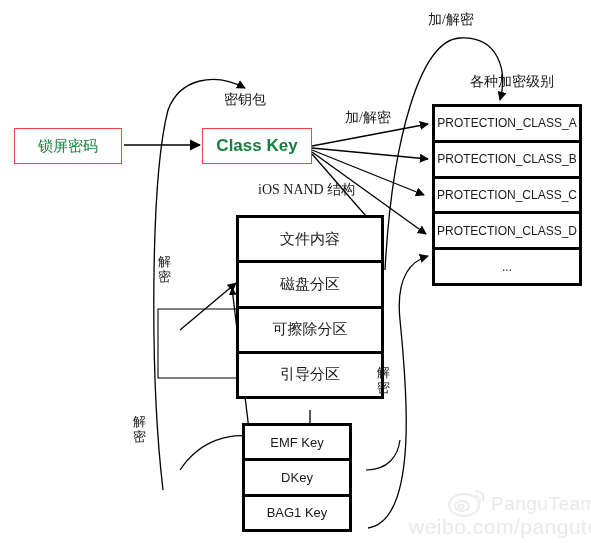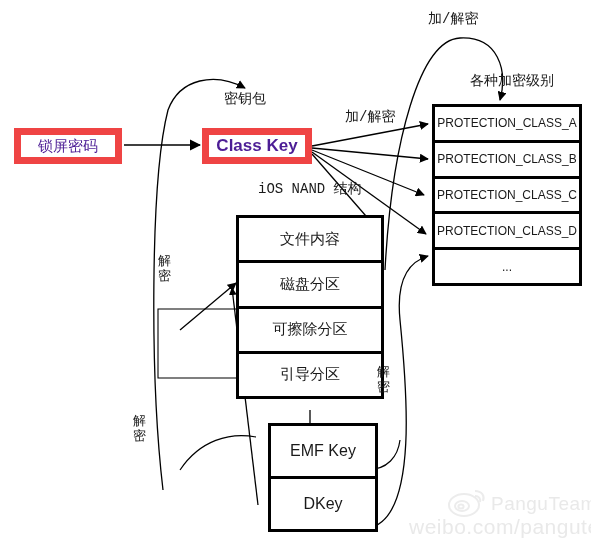--- a/index.html
+++ b/index.html
@@ -21,26 +21,26 @@
     position: absolute;
     left: 0;
     top: 0;
     width: 591px;
     height: 543px;
     pointer-events: none;
   }
   .box {
     position: absolute;
     box-sizing: border-box;
-    border: 7px solid #ef4444;
+    border: 1px solid #ef4444;
     background: #ffffff;
     display: flex;
     align-items: center;
     justify-content: center;
-    color: #4c1d95;
+    color: #15803d;
   }
   .stack {
     position: absolute;
     box-sizing: border-box;
     border: 3px solid #000000;
     background: #ffffff;
     display: flex;
     flex-direction: column;
   }
   .stack .row {
@@ -60,21 +60,21 @@
     position: absolute;
     color: #1a1a1a;
     white-space: nowrap;
     line-height: 1.1;
   }
   .label.vert {
     white-space: normal;
     width: 1em;
     line-height: 1.15;
   }
-  .cjk { font-family: Liberation Mono, monospace; }
+  .cjk { font-family: Liberation Serif, serif; }
   .watermark {
     position: absolute;
     color: #e9e9e9;
     user-select: none;
     letter-spacing: 0.5px;
   }
   .wm-logo {
     position: absolute;
     color: #eeeeee;
   }
@@ -155,26 +155,29 @@
       <span>PROTECTION_CLASS_C</span>
     </div>
     <div class="row">
       <span>PROTECTION_CLASS_D</span>
     </div>
     <div class="row">
       <span>...</span>
     </div>
   </div>
 
-  <div class="stack" style="left:268px; top:423px; width:110px; height:109px; font-size:16px;">
+  <div class="stack" style="left:242px; top:423px; width:110px; height:109px; font-size:13px;">
     <div class="row">
       <span>EMF Key</span>
     </div>
     <div class="row">
       <span>DKey</span>
+    </div>
+    <div class="row">
+      <span>BAG1 Key</span>
     </div>
   </div>
 
   <div class="label cjk" style="left:224px; top:92px; font-size:14px;text-align:center;">密钥包</div>
 
   <div class="label cjk" style="left:258px; top:182px; font-size:14px;text-align:center;">iOS NAND 结构</div>
 
   <div class="label cjk" style="left:462px; top:74px; font-size:14px;margin-left:8px;">各种加密级别</div>
 
   <div class="label cjk" style="left:428px; top:12px; font-size:14px;">加/解密</div>

